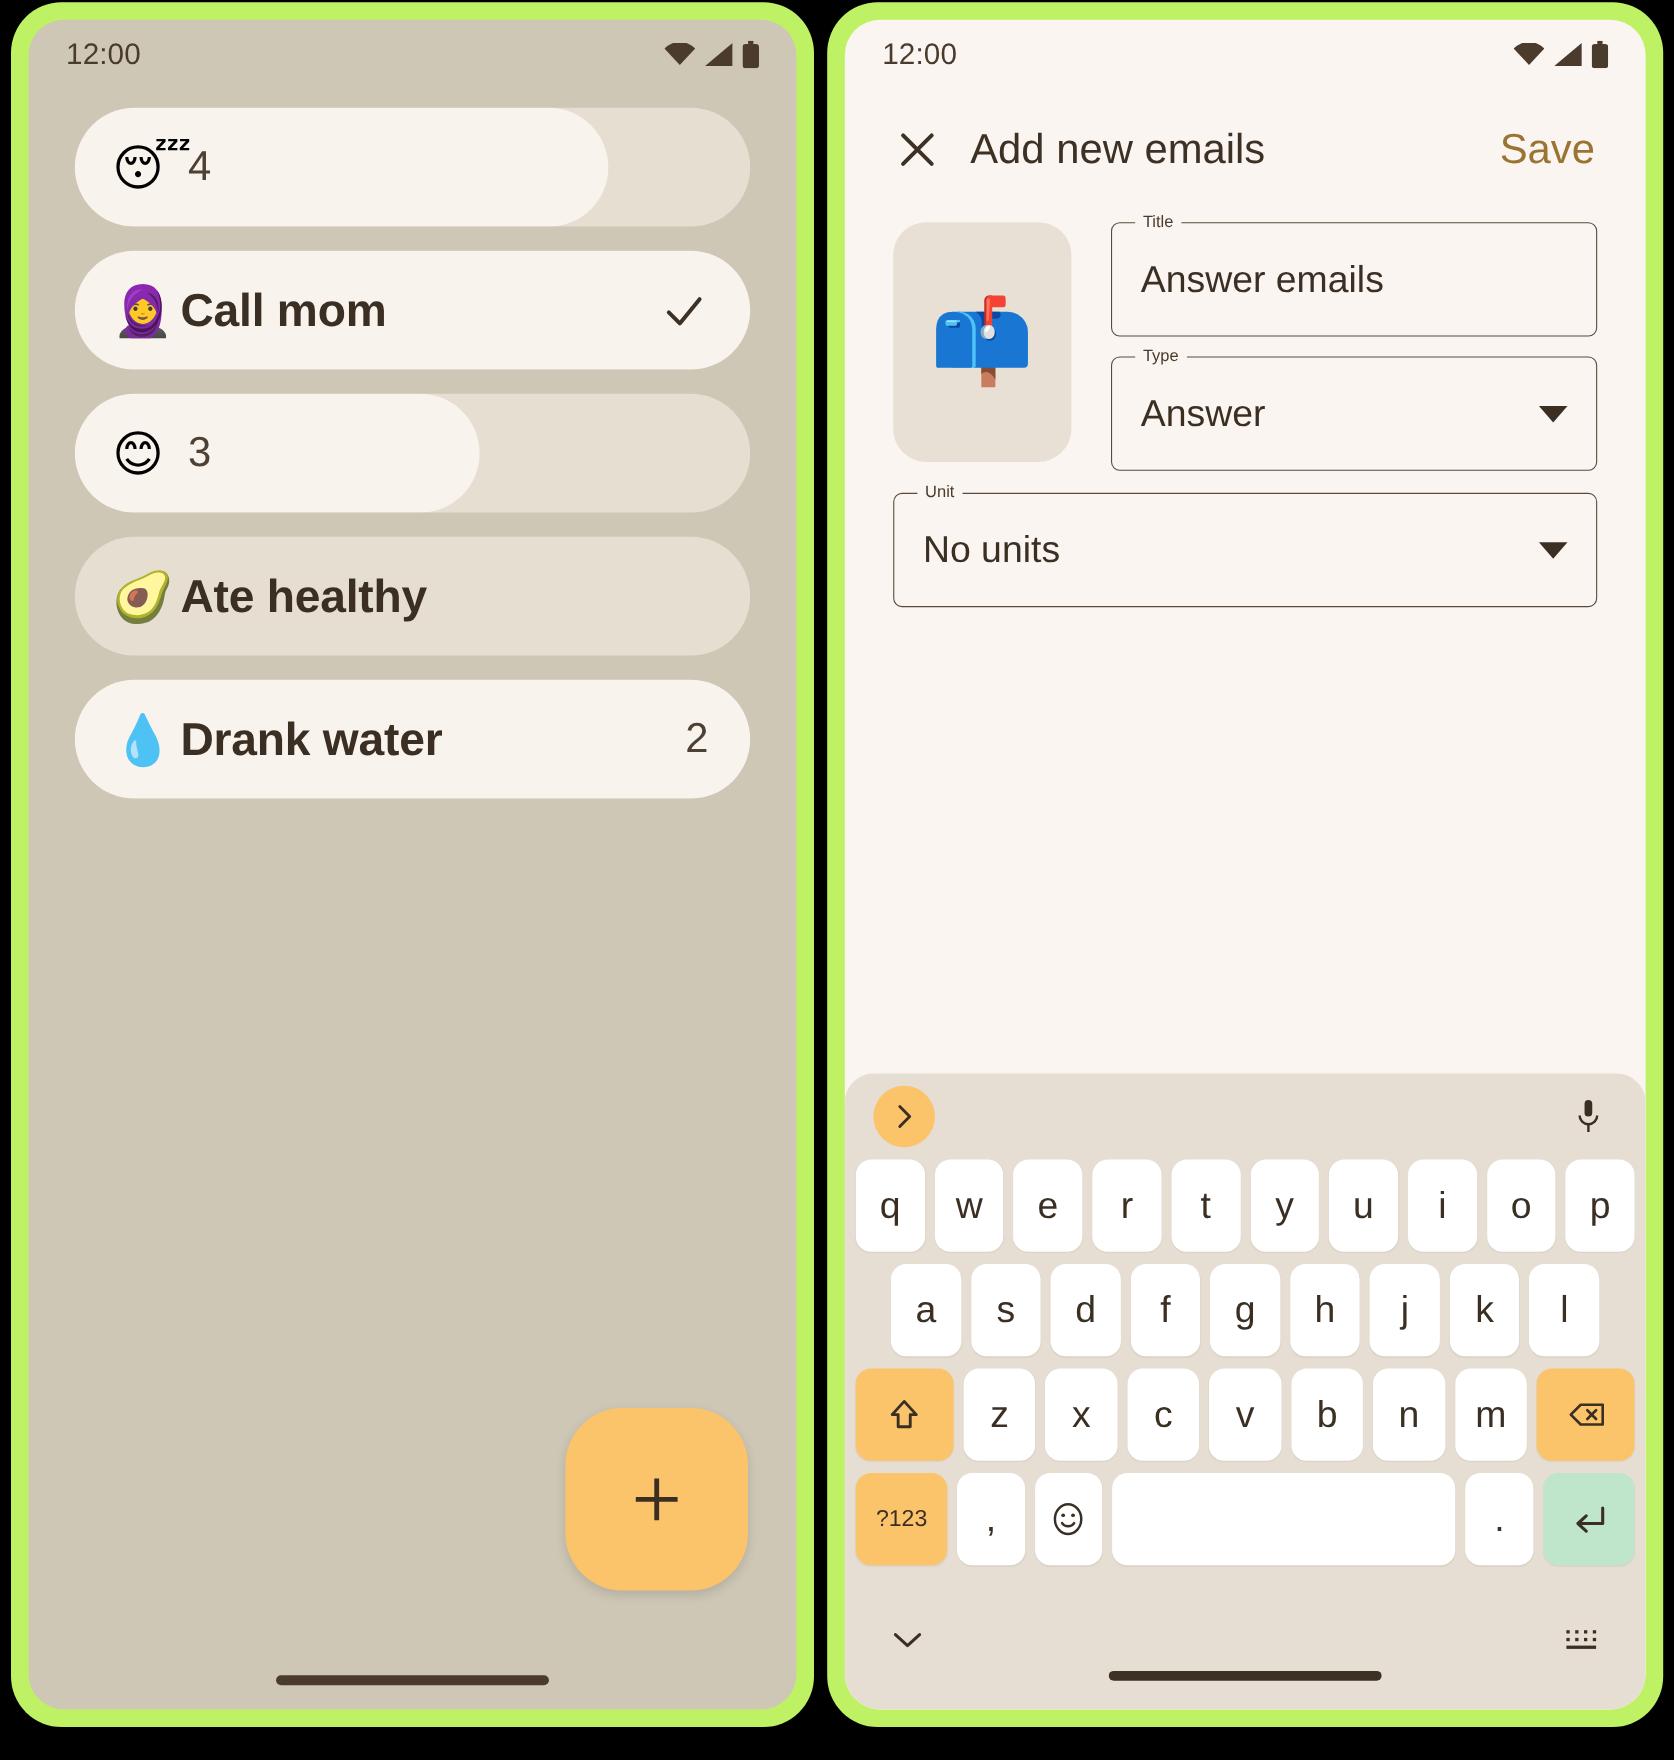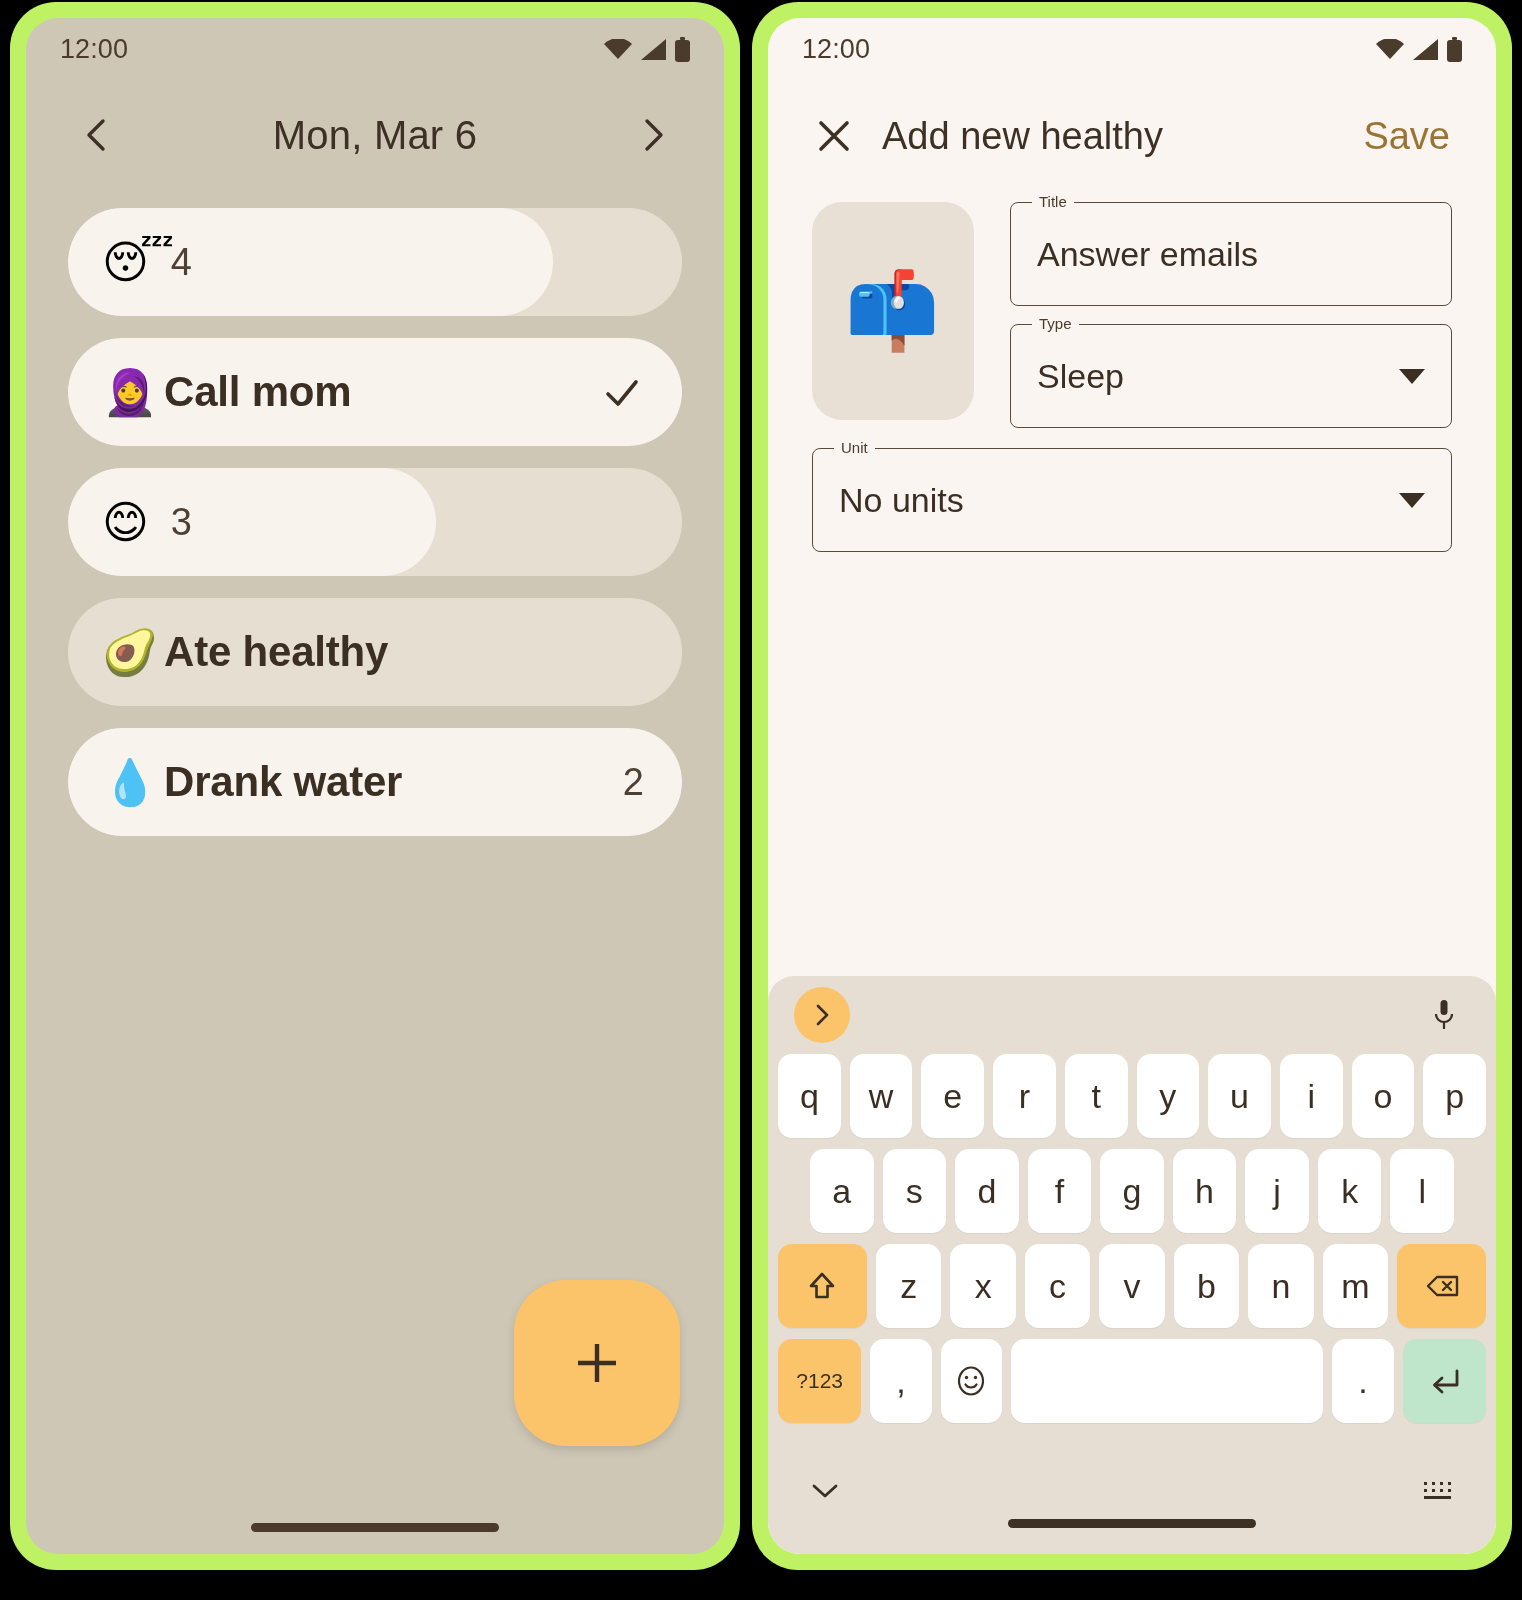--- a/index.html
+++ b/index.html
@@ -189,33 +189,20 @@
           <svg class="ic-cell" viewBox="0 0 25 21">
             <path d="M25 0 L25 21 L0 21 Z" fill="#4a3b2c"></path>
           </svg>
           <svg class="ic-batt" viewBox="0 0 15 25">
             <rect x="5" y="0" width="5" height="3" rx="1" fill="#4a3b2c"></rect>
             <rect x="0" y="3" width="15" height="22" rx="3" fill="#4a3b2c"></rect>
           </svg>
         </div>
       </div>
 
-      <div class="date-header">
-        <button class="arrow-btn">
-          <svg viewBox="0 0 30 36">
-            <path d="M21 4 L7 18 L21 32" fill="none" stroke="#3d3025" stroke-width="3.4" stroke-linecap="round" stroke-linejoin="round"></path>
-          </svg>
-        </button>
-        <div class="date-title">Mon, Mar 6</div>
-        <button class="arrow-btn">
-          <svg viewBox="0 0 30 36">
-            <path d="M9 4 L23 18 L9 32" fill="none" stroke="#3d3025" stroke-width="3.4" stroke-linecap="round" stroke-linejoin="round"></path>
-          </svg>
-        </button>
-      </div>
 
       <div class="tracker-list">
 
         <div class="tracker-row">
           <div class="tracker-fill" style="width:79%"></div>
           <div class="tracker-content">
             <span class="tracker-emoji">😴</span>
             <span class="tracker-value">4</span>
           </div>
         </div>
@@ -292,21 +279,21 @@
           </svg>
         </div>
       </div>
 
       <div class="appbar">
         <button class="appbar-close">
           <svg viewBox="0 0 36 36">
             <path d="M5 5 L31 31 M31 5 L5 31" stroke="#3d3025" stroke-width="3.6" stroke-linecap="round"></path>
           </svg>
         </button>
-        <div class="appbar-title">Add new healthy</div>
+        <div class="appbar-title">Add new emails</div>
         <button class="appbar-save">Save</button>
       </div>
 
       <div class="form-area">
         <div class="form-top">
 
           <div class="emoji-tile">
             <span>📫</span>
           </div>
 
@@ -314,21 +301,21 @@
 
             <div class="tf">
               <div class="tf-box">
                 <span class="tf-value">Answer emails</span>
               </div>
               <span class="tf-label">Title</span>
             </div>
 
             <div class="tf">
               <div class="tf-box sel">
-                <span class="tf-value">Sleep</span>
+                <span class="tf-value">Answer</span>
                 <span class="tf-caret"></span>
               </div>
               <span class="tf-label">Type</span>
             </div>
 
           </div>
         </div>
 
         <div class="tf unit-wrap">
           <div class="tf-box sel">

